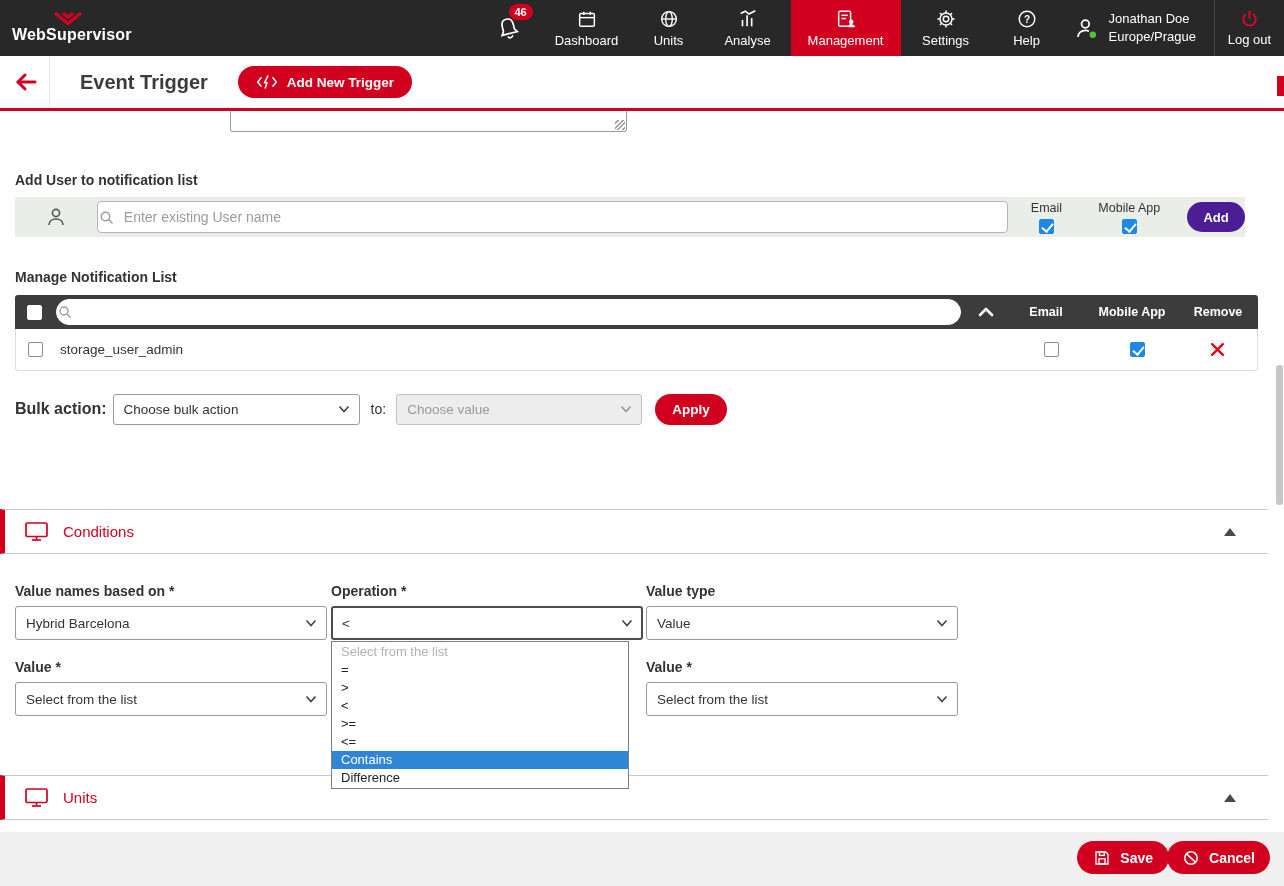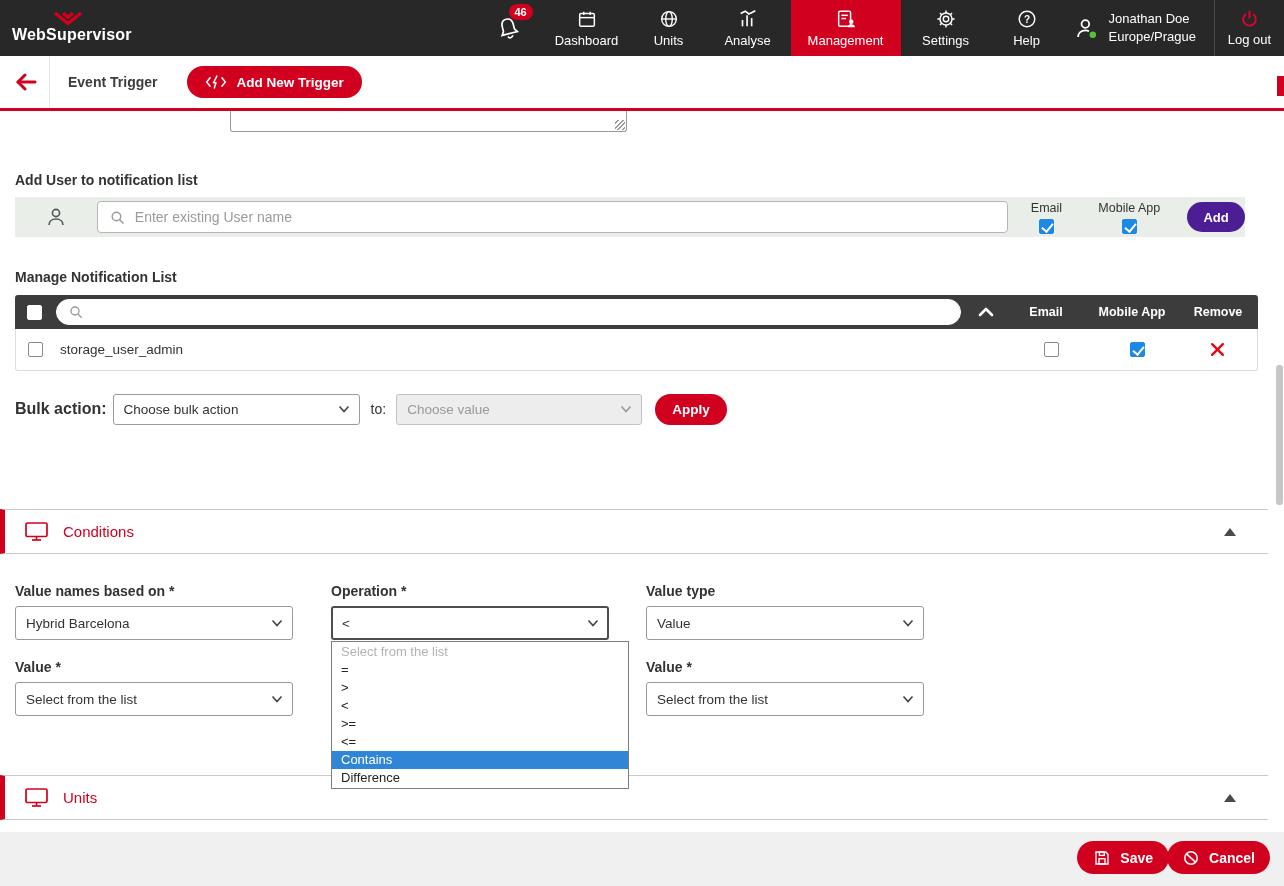--- a/index.html
+++ b/index.html
@@ -16,35 +16,35 @@
   .bell-badge { position:absolute; top:4px; left:32px; min-width:24px; height:16px; padding:0 4px; background:#d2001f; border-radius:9px; font-size:11px; font-weight:bold; display:flex; align-items:center; justify-content:center; }
   .nav { display:flex; align-items:stretch; }
   .nav-item { display:flex; flex-direction:column; align-items:center; justify-content:center; gap:3px; font-size:13px; cursor:pointer; }
   .nav-item.active { background:#d2001f; }
   .user-block { display:flex; align-items:center; gap:9px; padding:0 18px 0 10px; font-size:13px; line-height:1.35; cursor:pointer; }
   .logout { display:flex; flex-direction:column; align-items:center; justify-content:center; gap:2px; width:70px; border-left:1px solid #4b4b4b; font-size:13px; cursor:pointer; }
 
   
   .subheader { position:absolute; top:56px; left:0; width:100%; height:52px; background:#fff; display:flex; align-items:center; }
   .back-btn { width:50px; height:100%; display:flex; align-items:center; justify-content:center; cursor:pointer; border-right:1px solid #e6e6e6; }
-  .page-title { font-size:14px; font-weight:bold; color:#3c3c3c; margin-left:18px; }
+  .page-title { font-size:20px; font-weight:bold; color:#3c3c3c; margin-left:30px; }
   .pill-btn { background:#d2001f; color:#fff; border:none; border-radius:17px; height:32px; display:inline-flex; align-items:center; gap:9px; padding:0 18px; font-weight:bold; font-size:13.5px; cursor:pointer; font-family:inherit; }
   .add-trigger { margin-left:30px; }
   .red-line { position:absolute; top:108px; left:0; width:100%; height:3px; background:#d2001f; }
   .red-notch { position:absolute; top:76px; right:0; width:7px; height:20px; background:#d2001f; }
 
   .textarea-remnant { position:absolute; left:230px; top:111px; width:397px; height:21px; background:#fff; border:1px solid #9a9a9a; border-top:none; border-radius:0 0 3px 3px; }
   .textarea-remnant .grip { position:absolute; right:1px; bottom:1px; width:10px; height:10px; background:repeating-linear-gradient(135deg, transparent 0 2px, #999 2px 3.2px); }
 
   .section-label { position:absolute; left:15px; font-size:14px; font-weight:bold; color:#333; }
 
   
   .add-user-row { position:absolute; left:15px; top:197px; width:1230px; height:40px; background:#e9efe8; display:flex; align-items:center; }
   .person-cell { width:82px; display:flex; justify-content:center; }
-  .search-box { background:#fff; border:1px solid #b5b5b5; border-radius:4px; height:32px; display:flex; align-items:center; gap:9px; padding:0 11px; }
+  .search-box { background:#fff; border:1px solid #b5b5b5; border-radius:4px; height:32px; display:flex; align-items:center; gap:9px; padding:0 0; }
   .user-search { width:913px; }
   .search-box input { border:none; outline:none; flex:1; font-size:14px; color:#333; font-family:inherit; background:transparent; }
   .search-box input::placeholder { color:#9a9a9a; }
   .check-col { display:flex; flex-direction:column; align-items:center; gap:4px; font-size:12.5px; color:#333; }
   .col-email { width:78px; }
   .col-mobile { width:88px; }
   .cb { width:15px; height:15px; border:1px solid #8a8a8a; border-radius:2px; background:#fff; position:relative; cursor:pointer; flex:none; }
   .cb.checked { background:#1e88e5; border-color:#1e88e5; }
   .cb.checked::after { content:""; position:absolute; left:4px; top:1px; width:5px; height:9px; border:solid #fff; border-width:0 2px 2px 0; transform:rotate(40deg); }
   .cb.white { background:#fff; border-color:#fff; }
@@ -78,21 +78,21 @@
   
   .section-bar { position:absolute; left:0; width:1268px; height:45px; background:#fff; border-top:1px solid #c9c9c9; border-bottom:1px solid #c9c9c9; border-left:5px solid #d2001f; display:flex; align-items:center; cursor:pointer; }
   .bar-conditions { top:509px; }
   .bar-units { top:775px; }
   .bar-icon { margin-left:19px; display:flex; }
   .bar-title { margin-left:14px; font-size:15px; color:#d2001f; }
   .bar-caret { margin-left:auto; margin-right:32px; display:flex; cursor:pointer; }
 
   
   .fld-label { position:absolute; font-size:14px; font-weight:bold; color:#333; }
-  .fld { position:absolute; width:278px; height:34px; }
+  .fld { position:absolute; width:312px; height:34px; }
   .fld .select { height:34px; width:100%; }
   .select.focused { border:2px solid #4d4d4d; padding:0 8px 0 9px; }
   .sel-text { white-space:nowrap; overflow:hidden; }
 
   .dropdown { position:absolute; left:331px; top:641px; width:298px; background:#fff; border:1px solid #7e7e7e; z-index:20; padding:1px 0; }
   .opt { height:18px; line-height:18px; padding-left:9px; font-size:13px; color:#222; cursor:pointer; }
   .opt.muted { color:#b2b2b2; }
   .opt.hl { background:#2f86d6; color:#fff; }
 
   

